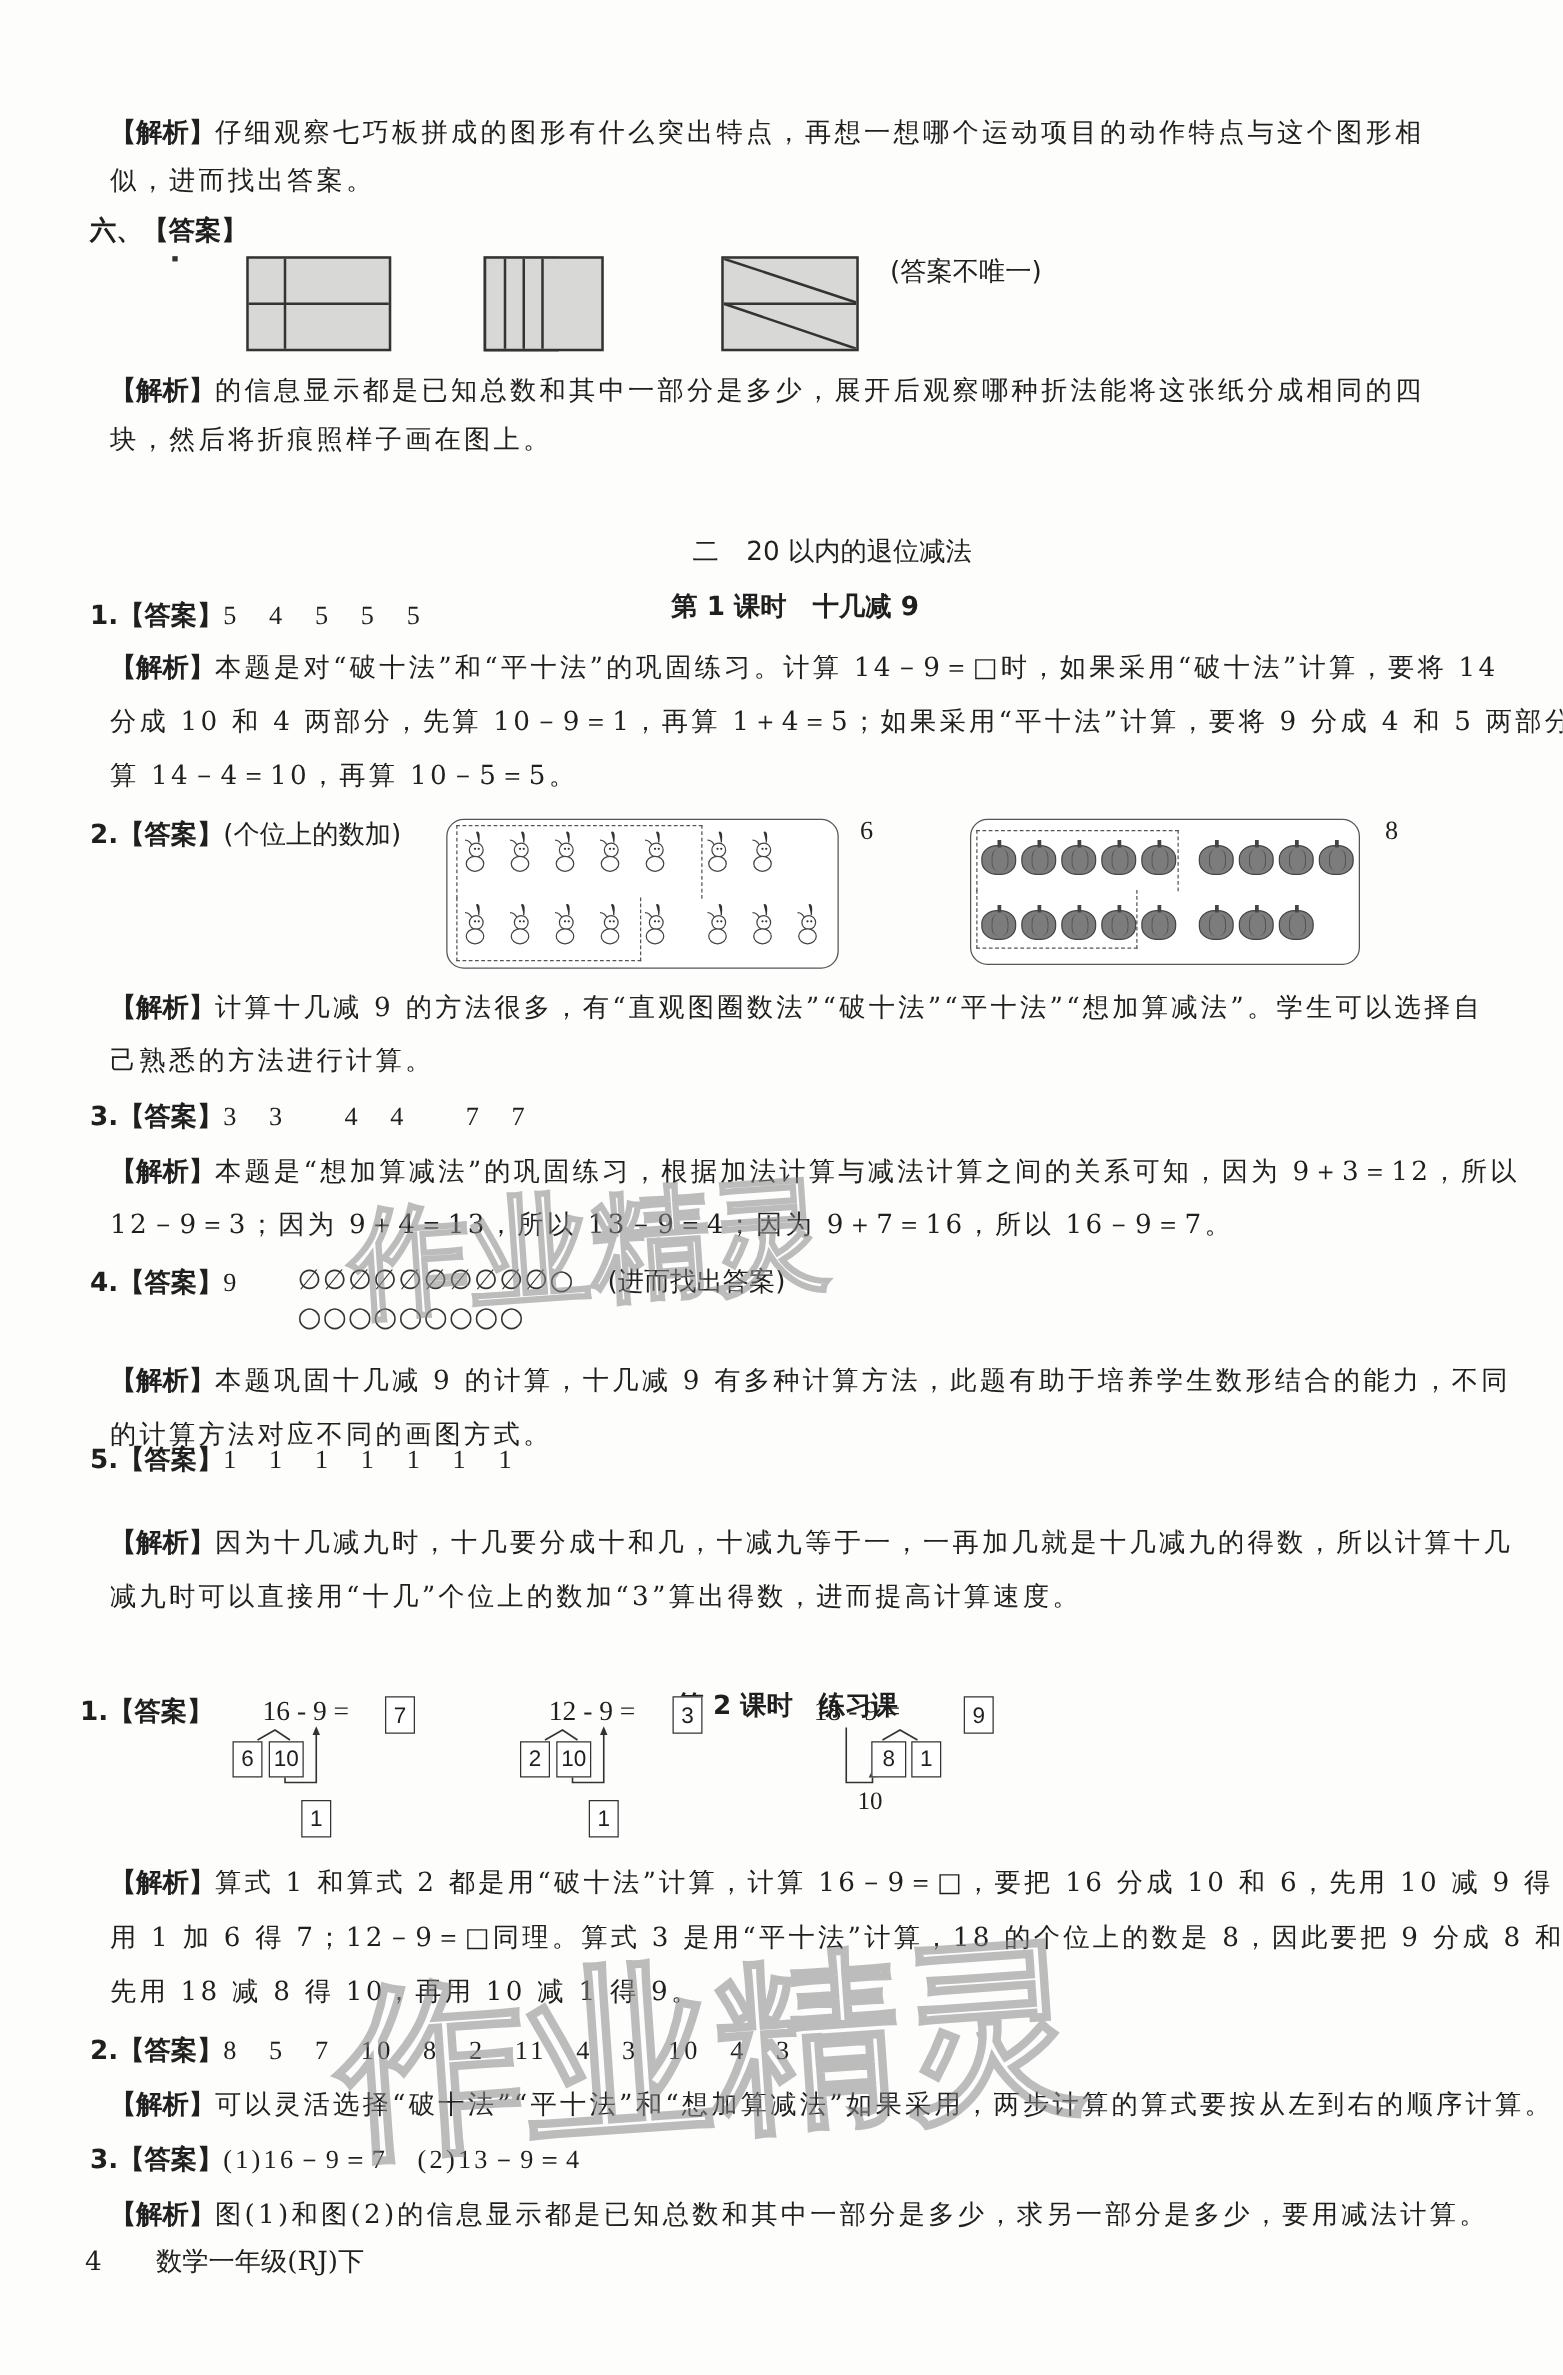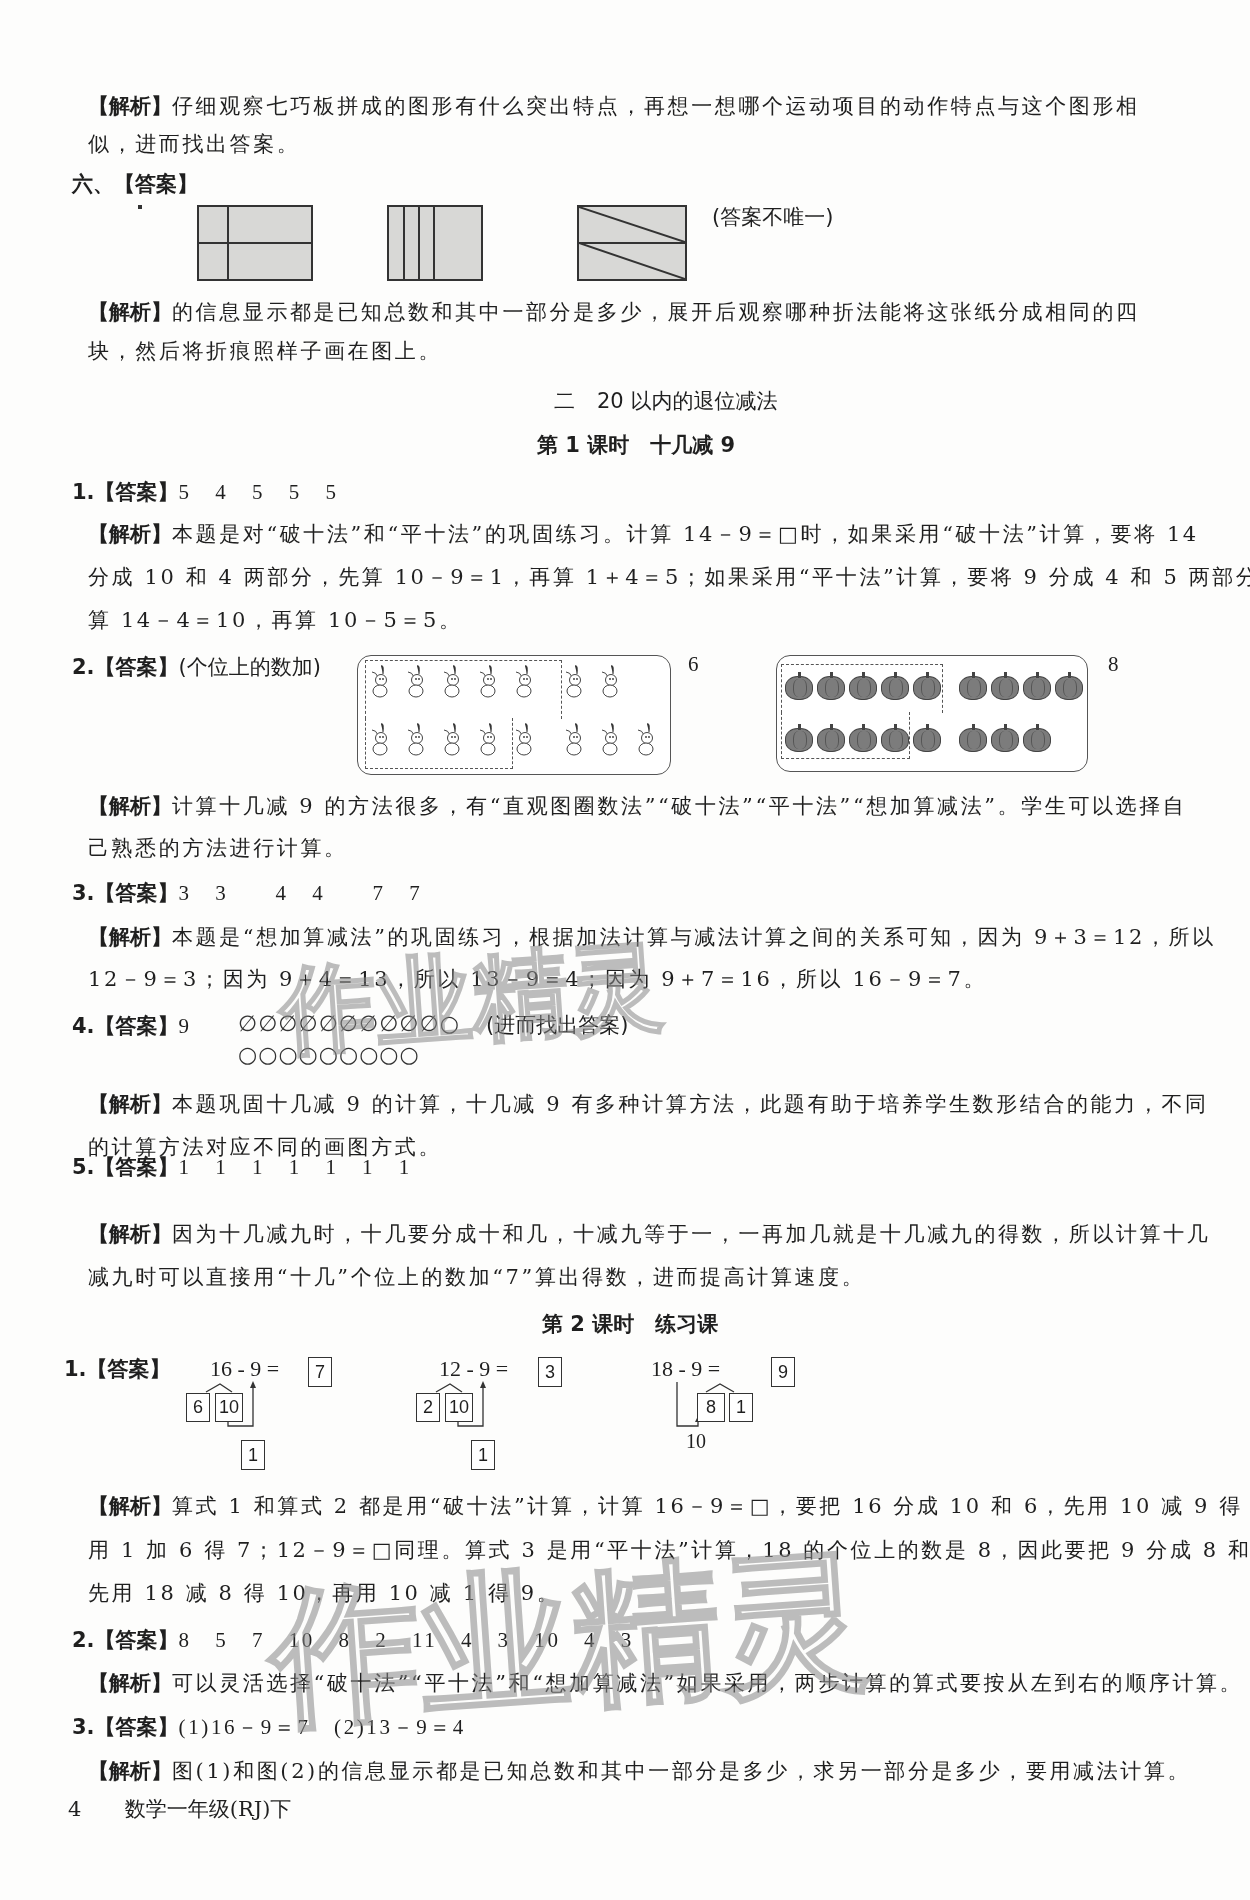--- a/index.html
+++ b/index.html
@@ -4,21 +4,21 @@
 <style>
   html, body { margin: 0; padding: 0; }
   body {
     width: 1250px; height: 1900px; background: #fdfdfc; position: relative; overflow: hidden;
     font-family: "DejaVu Serif", "Liberation Serif", serif; color: #1f1f1f;
   }
   .abs { position: absolute; }
   .line { position: absolute; font-size: 21px; letter-spacing: 2.6px; white-space: nowrap; line-height: 28px; }
   .tag { font-family: "DejaVu Sans", "Liberation Sans", sans-serif; font-weight: bold; letter-spacing: 0; font-size: 21px; }
   .num { font-family: "Liberation Serif", serif; }
-  .heading { position: absolute; font-family: "DejaVu Sans", "Liberation Sans", sans-serif; font-size: 21px; white-space: nowrap; }
+  .heading { position: absolute; font-family: "DejaVu Sans", "Liberation Sans", sans-serif; font-size: 21px; white-space: nowrap; margin-top: 40px; }
   .h-bold { font-weight: bold; }
   .shade { background: #d8d8d6; border: 2px solid #333; box-sizing: border-box; }
   .vl { position: absolute; top: 0; bottom: 0; width: 2px; background: #333; }
   .hl { position: absolute; left: 0; right: 0; height: 2px; background: #333; }
   .panel { position: absolute; border: 1.5px solid #555; border-radius: 14px; background: #fff; }
   .dash { position: absolute; border: 1.5px dashed #555; }
   .bunny { position: absolute; width: 24px; height: 34px; }
   .pumpkin { position: absolute; width: 28px; height: 24px; border-radius: 45%; background: #7c7c7c; border: 1px solid #444; box-sizing: border-box; }
   .pumpkin::before { content: ""; position: absolute; left: 12px; top: -5px; width: 3px; height: 6px; background: #444; }
   .pumpkin::after { content: ""; position: absolute; left: 7px; top: 2px; width: 12px; height: 18px; border-left: 1px solid #555; border-right: 1px solid #555; border-radius: 40%; }
@@ -239,21 +239,21 @@
 <div class="line" style="left:72px; top:1012px;"><span class="tag">4.</span><span class="tag">【答案】</span><span class="num">9</span></div>
 <div class="circles" style="left:238px; top:1011px;">∅∅∅∅∅∅∅∅∅∅○</div>
 <div class="line" style="left:486px; top:1011px; font-family:'DejaVu Sans',sans-serif; letter-spacing:0;">(进而找出答案)</div>
 <div class="circles" style="left:238px; top:1042px;">○○○○○○○○○</div>
 
 <div class="line" style="left:88px; top:1090px;"><span class="tag">【解析】</span><span>本题巩固十几减 9 的计算，十几减 9 有多种计算方法，此题有助于培养学生数形结合的能力，不同</span></div>
 <div class="line" style="left:88px; top:1133px;"><span>的计算方法对应不同的画图方式。</span></div>
 
 <div class="line" style="left:72px; top:1153px;"><span class="tag">5.</span><span class="tag">【答案】</span><span class="num">1　1　1　1　1　1　1</span></div>
 <div class="line" style="left:88px; top:1220px;"><span class="tag">【解析】</span><span>因为十几减九时，十几要分成十和几，十减九等于一，一再加几就是十几减九的得数，所以计算十几</span></div>
-<div class="line" style="left:88px; top:1263px;"><span>减九时可以直接用“十几”个位上的数加“7”算出得数，进而提高计算速度。</span></div>
+<div class="line" style="left:88px; top:1263px;"><span>减九时可以直接用“十几”个位上的数加“3”算出得数，进而提高计算速度。</span></div>
 
 <div class="heading h-bold" style="left:542px; top:1310px;">第 2 课时　练习课</div>
 
 <div class="line" style="left:64px; top:1355px;"><span class="tag">1.</span><span class="tag">【答案】</span></div>
 
 <div>
   <div class="eq" style="left:210px; top:1356px;"><span>16</span> - <span>9</span> =</div>
   <div class="box" style="left:308px; top:1357px; width:24px; height:30px; line-height:28px;">7</div>
   <svg class="abs" style="left:180px; top:1380px;" width="120" height="90">
     <polyline points="26,12 40,4 52,12" fill="none" stroke="#333" stroke-width="1.3"></polyline>

